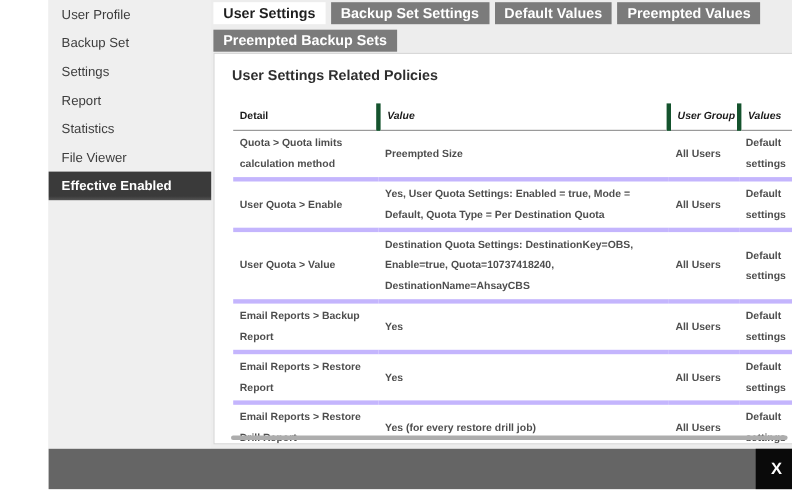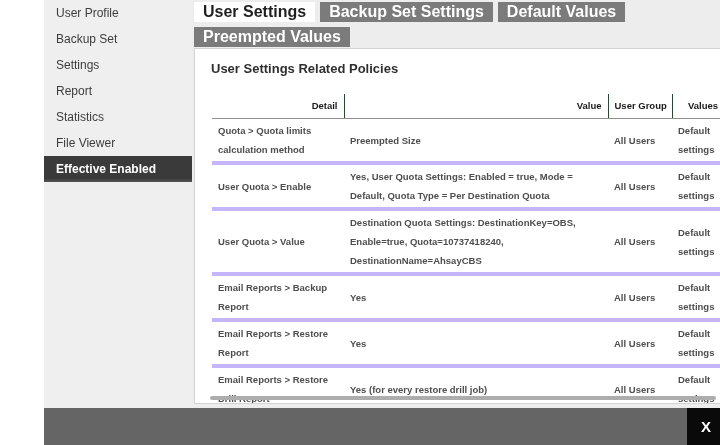--- a/index.html
+++ b/index.html
@@ -7,33 +7,33 @@
   .screen{position:relative;width:720px;height:445px;background:#ededed;overflow:hidden;margin-left:44px;}
 
   
   .sidebar{position:absolute;left:0;top:0;width:148px;height:408px;background:#efefef;}
   .side-item{height:26px;line-height:26px;padding-left:12px;font-size:12px;color:#3d3d3d;cursor:pointer;white-space:nowrap;}
   .side-item.selected{background:linear-gradient(var(--accent-dark) 86%, #555 100%);color:#fff;font-weight:bold;}
 
   
   .tabs{position:absolute;left:150px;top:2px;right:6px;}
   .tab-row{display:flex;gap:5px;margin-bottom:5px;flex-wrap:wrap;}
-  .tab{height:20px;line-height:20px;padding:0 9px;font-size:16px;font-weight:bold;background:var(--tab-gray);color:#fff;cursor:pointer;white-space:nowrap;}
+  .tab{height:20px;line-height:20px;padding:0 9px;font-size:13px;font-weight:bold;background:var(--tab-gray);color:#fff;cursor:pointer;white-space:nowrap;}
   .tab.active{background:#fff;color:#1f1f1f;}
 
   
   .panel{position:absolute;left:150px;top:48px;width:550px;height:356px;background:#fff;border:1px solid #d4d4d4;box-sizing:border-box;overflow:hidden;}
   .panel-title{margin:12px 0 0 16px;font-size:13px;font-weight:bold;color:#2f2f2f;}
   .policy-table{margin:18px 20px 0 17px;border-collapse:collapse;table-layout:fixed;width:512px;font-size:9.5px;color:#4e4e4e;line-height:19px;}
   .policy-table col.c-detail{width:132px;}
   .policy-table col.c-value{width:264px;}
   .policy-table col.c-ug{width:64px;}
   .policy-table col.c-policy{width:52px;}
-  .policy-table th{font-size:9.5px;font-weight:bold;color:#1a1a1a;text-align:right;border-bottom:1px solid #8f8f8f;padding:2px 6px 3px 6px;white-space:nowrap;}
-  .policy-table th + th{border-left:1px solid #14532d;}
+  .policy-table th{font-size:9.5px;font-weight:bold;color:#1a1a1a;text-align:left;border-bottom:1px solid #8f8f8f;padding:2px 6px 3px 6px;white-space:nowrap;}
+  .policy-table th + th{border-left:4px solid #14532d;font-style:italic;}
   .policy-table td{border-bottom:4px solid #c4b5fd;padding:2px 6px;vertical-align:middle;font-weight:bold;}
   .hscroll{position:absolute;left:15px;right:27px;bottom:3px;height:4px;background:#adadad;border-radius:2px;}
 
   
   .vscroll{position:absolute;right:3px;top:46px;width:14px;height:362px;background:#f1f1f1;}
   .vscroll .arrow{height:12px;text-align:center;font-size:7px;color:#7a7a7a;line-height:13px;cursor:pointer;}
   .vscroll .thumb{position:absolute;left:1px;right:1px;top:14px;height:156px;background:#b9b9b9;cursor:pointer;}
 
   
   .footer{position:absolute;left:0;bottom:0;width:720px;height:37px;background:var(--footer-gray);}

